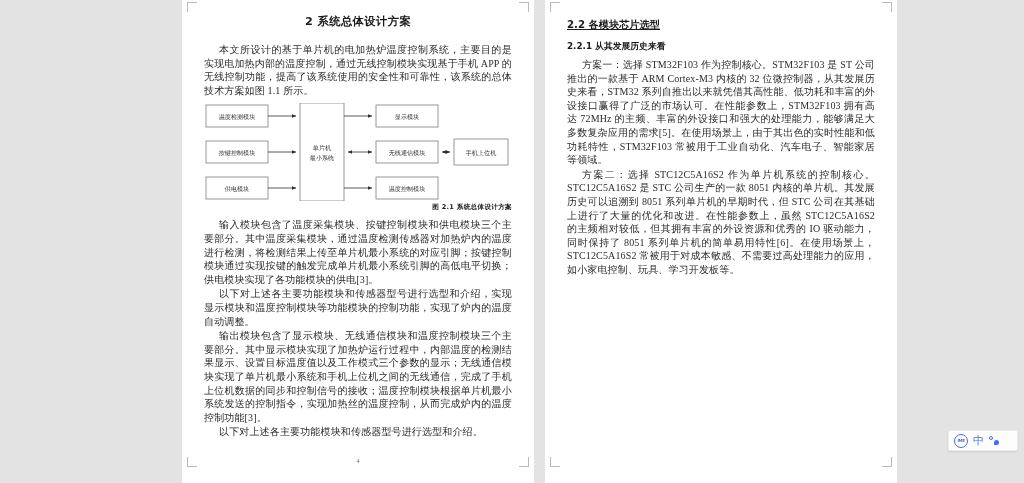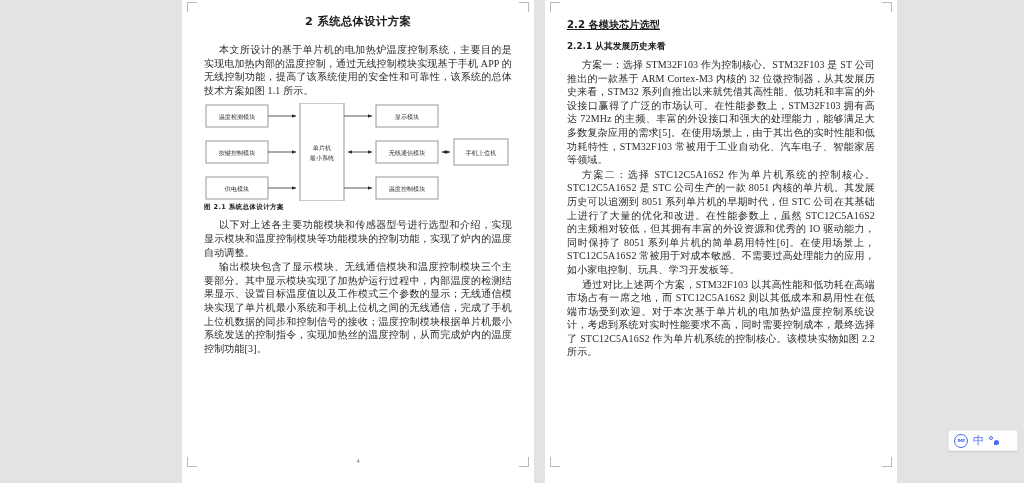--- a/index.html
+++ b/index.html
@@ -44,21 +44,21 @@
     font-size:8.8px;font-weight:bold;margin:0 0 5px 0;color:#1b1b1b;
     font-family:"DejaVu Sans","Liberation Sans",sans-serif;
   }
   p.para{
     font-size:10px;line-height:13.6px;text-align:justify;
     margin:0 0 1px 0;color:#2a2a2a;text-indent:15px;
     letter-spacing:.15px;
   }
 
   .figcap{
-    font-size:6.6px;font-weight:bold;text-align:left;color:#1b1b1b;
+    font-size:6.6px;font-weight:bold;text-align:right;color:#1b1b1b;
     margin:2px 0 6px 0;letter-spacing:.3px;
     font-family:"DejaVu Sans","Liberation Sans",sans-serif;
   }
 
   .pagenum{
     position:absolute;bottom:19px;left:0;right:0;text-align:center;
     font-size:6.2px;color:#6d6d6d;
   }
 
   
@@ -151,39 +151,40 @@
           <text class="bxlabel" x="203" y="15.5" text-anchor="middle">显示模块</text>
           <text class="bxlabel" x="203" y="51.5" text-anchor="middle">无线通信模块</text>
           <text class="bxlabel" x="203" y="87.5" text-anchor="middle">温度控制模块</text>
 
           <text class="bxlabel" x="277" y="51.5" text-anchor="middle">手机上位机</text>
         </svg>
       </div>
 
       <div class="figcap">图 2.1  系统总体设计方案</div>
 
+      <p class="para">输入模块包含了温度采集模块、按键控制模块和供电模块三个主要部分。其中温度采集模块，通过温度检测传感器对加热炉内的温度进行检测，将检测结果上传至单片机最小系统的对应引脚；按键控制模块通过实现按键的触发完成单片机最小系统引脚的高低电平切换；供电模块实现了各功能模块的供电[3]。</p>
       <p class="para">以下对上述各主要功能模块和传感器型号进行选型和介绍，实现显示模块和温度控制模块等功能模块的控制功能，实现了炉内的温度自动调整。</p>
       <p class="para">输出模块包含了显示模块、无线通信模块和温度控制模块三个主要部分。其中显示模块实现了加热炉运行过程中，内部温度的检测结果显示、设置目标温度值以及工作模式三个参数的显示；无线通信模块实现了单片机最小系统和手机上位机之间的无线通信，完成了手机上位机数据的同步和控制信号的接收；温度控制模块根据单片机最小系统发送的控制指令，实现加热丝的温度控制，从而完成炉内的温度控制功能[3]。</p>
+      <p class="para">以下对上述各主要功能模块和传感器型号进行选型和介绍。</p>
     </div>
 
     <div class="pagenum">4</div>
   </div>
 
   <div class="page right">
     <span class="crop tl"></span>
     <span class="crop tr"></span>
     <span class="crop bl"></span>
     <span class="crop br"></span>
 
     <div class="content">
       <h2 class="doc-h2" style="margin-top:10px;text-decoration:underline;">2.2 各模块芯片选型</h2>
       <h3 class="doc-h3">2.2.1  从其发展历史来看</h3>
       <p class="para">方案一：选择 STM32F103 作为控制核心。STM32F103 是 ST 公司推出的一款基于 ARM Cortex-M3 内核的 32 位微控制器，从其发展历史来看，STM32 系列自推出以来就凭借其高性能、低功耗和丰富的外设接口赢得了广泛的市场认可。在性能参数上，STM32F103 拥有高达 72MHz 的主频、丰富的外设接口和强大的处理能力，能够满足大多数复杂应用的需求[5]。在使用场景上，由于其出色的实时性能和低功耗特性，STM32F103 常被用于工业自动化、汽车电子、智能家居等领域。</p>
       <p class="para">方案二：选择 STC12C5A16S2 作为单片机系统的控制核心。STC12C5A16S2 是 STC 公司生产的一款 8051 内核的单片机。其发展历史可以追溯到 8051 系列单片机的早期时代，但 STC 公司在其基础上进行了大量的优化和改进。在性能参数上，虽然 STC12C5A16S2 的主频相对较低，但其拥有丰富的外设资源和优秀的 IO 驱动能力，同时保持了 8051 系列单片机的简单易用特性[6]。在使用场景上，STC12C5A16S2 常被用于对成本敏感、不需要过高处理能力的应用，如小家电控制、玩具、学习开发板等。</p>
-      <p class="para">通过对比上述两个方案，STM32F103 以其高性能和低功耗在高端市场占有一席之地，而 STC12C5A16S2 则以其低成本和易用性在低端市场受到欢迎。对于本次基于单片机的电加热炉温度控制系统设计，考虑到系统对实时性能要求不高，同时需要控制成本，最终选择了 STC12C5A16S2 作为单片机系统的控制核心。该模块实物如图 2.2 所示。</p>
     </div>
   </div>
 
 </div>
 
 <div class="ime">
   <span class="ime-logo">IME</span>
   <span class="ime-zh">中</span>
   <span class="ime-tool">
     <span class="d1"></span>

